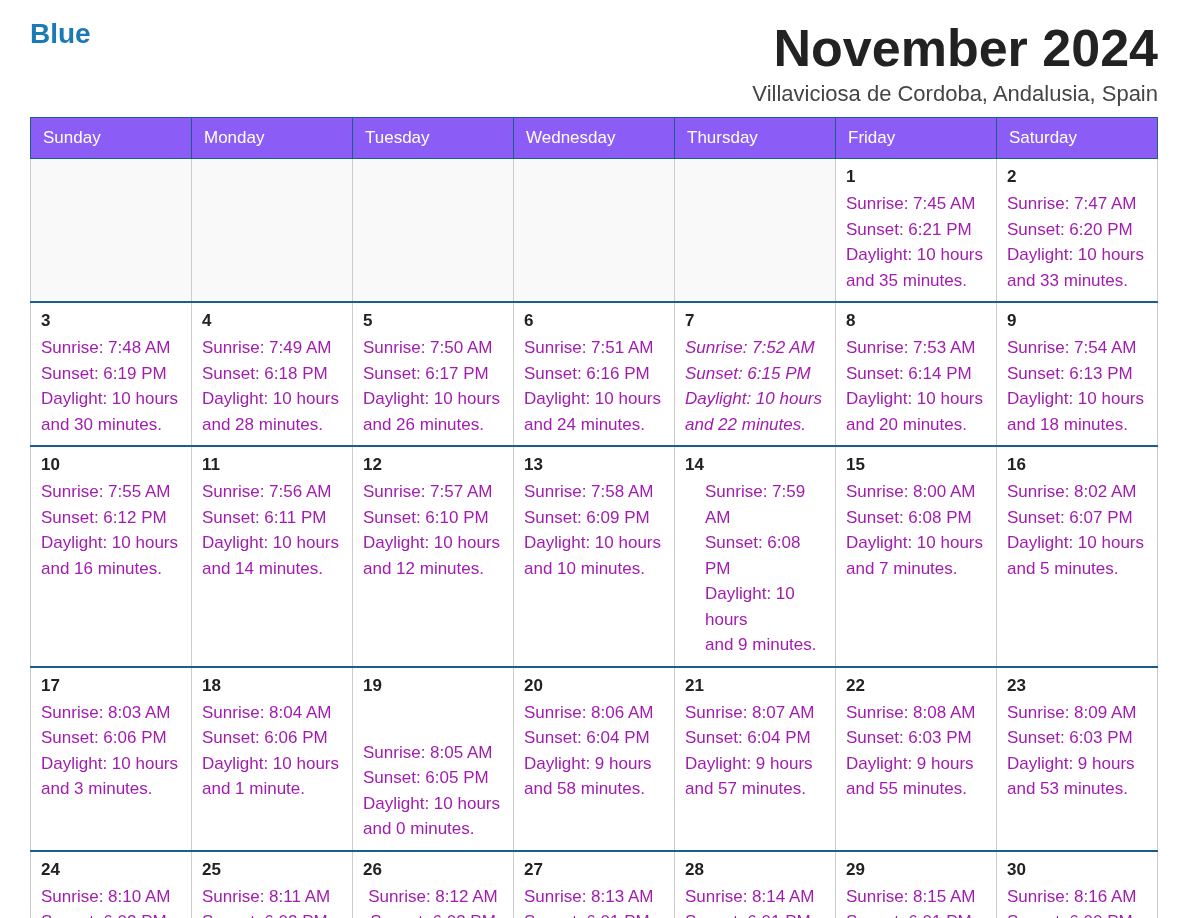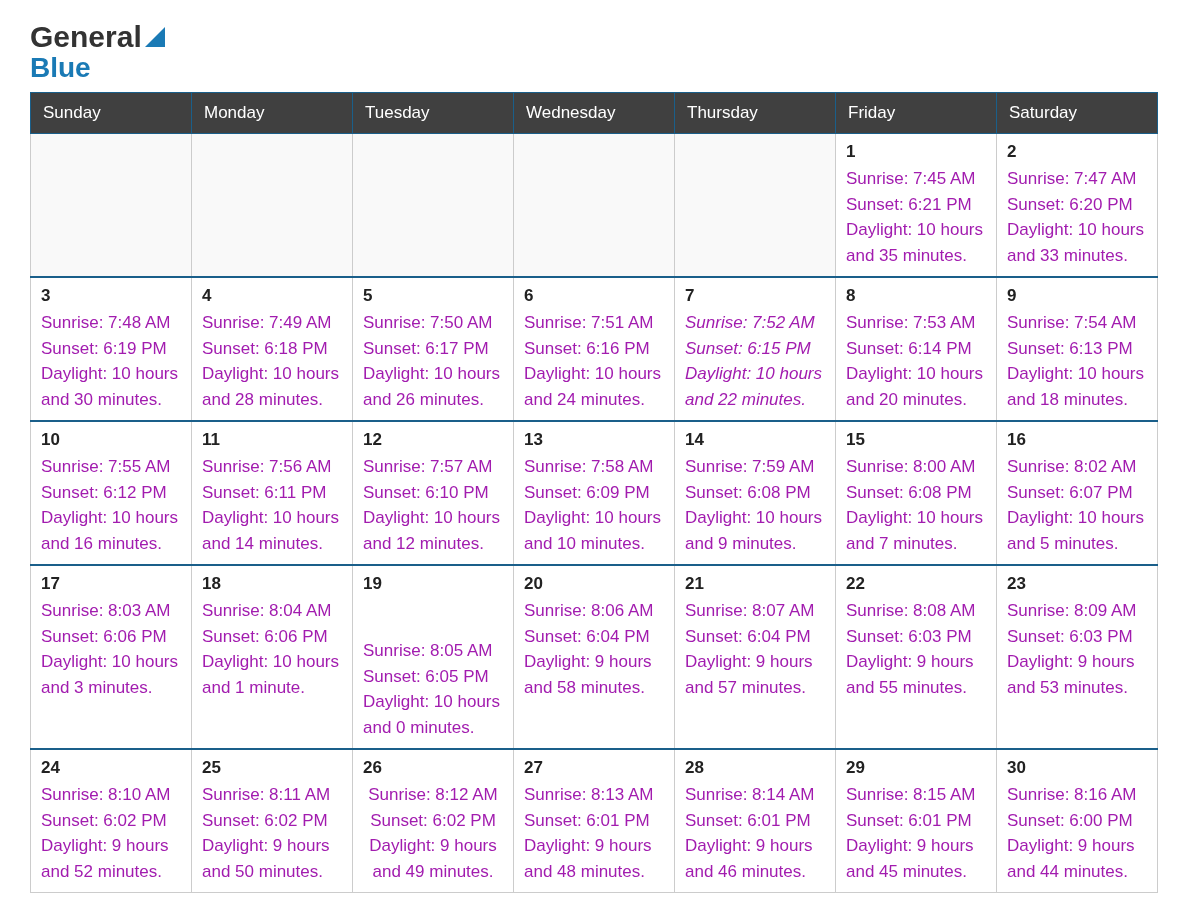--- a/index.html
+++ b/index.html
@@ -43,21 +43,21 @@
       font-size: 22px;
       color: #444;
       margin-top: 4px;
     }
     .calendar-table {
       width: 100%;
       border-collapse: collapse;
       margin-top: 10px;
     }
     .calendar-table th {
-      background: #404040;
+      background: #8b5cf6;
       color: #fff;
       padding: 10px 12px;
       font-size: 17px;
       font-weight: normal;
       text-align: left;
       border: 1px solid #1a5f8a;
     }
     .calendar-table td {
       border: 1px solid #ccc;
       vertical-align: top;
@@ -82,27 +82,25 @@
     }
     .empty-cell {
       background: #f9f9f9;
     }
   </style>
 </head>
 <body>
 
 <div class="header-area">
   <div class="logo-wrapper">
-    <div class="logo-row1">
-      <span style="font-size:30px;font-weight:bold;color:#333;">General</span>
-      <svg width="20" height="22" viewBox="0 0 20 22" style="margin-left:3px;margin-top:-2px;">
-        <polygon points="0,22 20,22 20,2" fill="#1a7ab5"></polygon>
-      </svg>
-    </div>
     <div class="logo-row2">Blue</div>
+  </div>
+  <div class="title-area">
+    <div class="month-title">November 2024</div>
+    <div class="location-title">Villaviciosa de Cordoba, Andalusia, Spain</div>
   </div>
 </div>
 
 <table class="calendar-table">
   <thead>
     <tr>
     <th>Sunday</th>
         <th>Monday</th>
         <th>Tuesday</th>
         <th>Wednesday</th>
@@ -208,21 +206,21 @@
         </td>
         <td>
           <span class="day-number">13</span>
           <div class="day-info" style="white-space: pre-line;">Sunrise: 7:58 AM
 Sunset: 6:09 PM
 Daylight: 10 hours
 and 10 minutes.</div>
         </td>
         <td>
           <span class="day-number">14</span>
-          <div class="day-info" style="white-space: pre-line;">Sunrise: 7:59 AM
+          <div class="day-info" style="white-space: pre-line; margin-left: 20px;">Sunrise: 7:59 AM
 Sunset: 6:08 PM
 Daylight: 10 hours
 and 9 minutes.</div>
         </td>
         <td>
           <span class="day-number">15</span>
           <div class="day-info" style="white-space: pre-line;">Sunrise: 8:00 AM
 Sunset: 6:08 PM
 Daylight: 10 hours
 and 7 minutes.</div>

